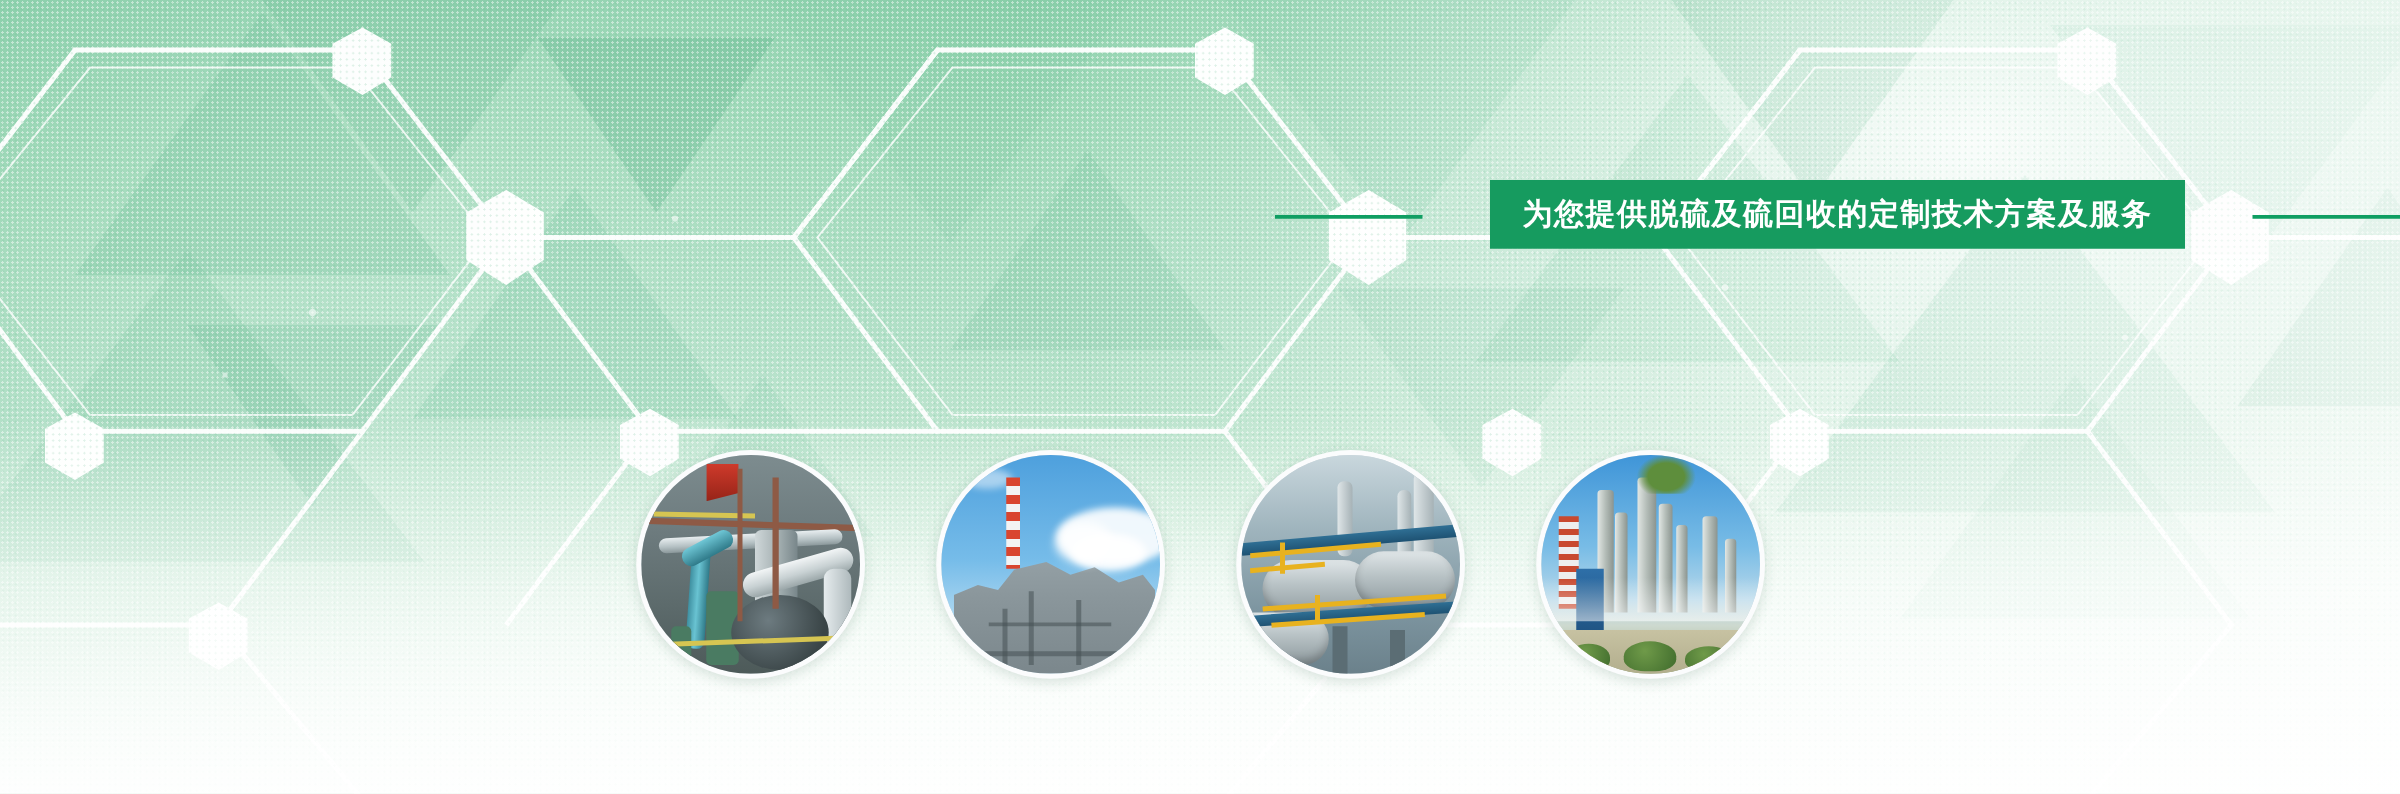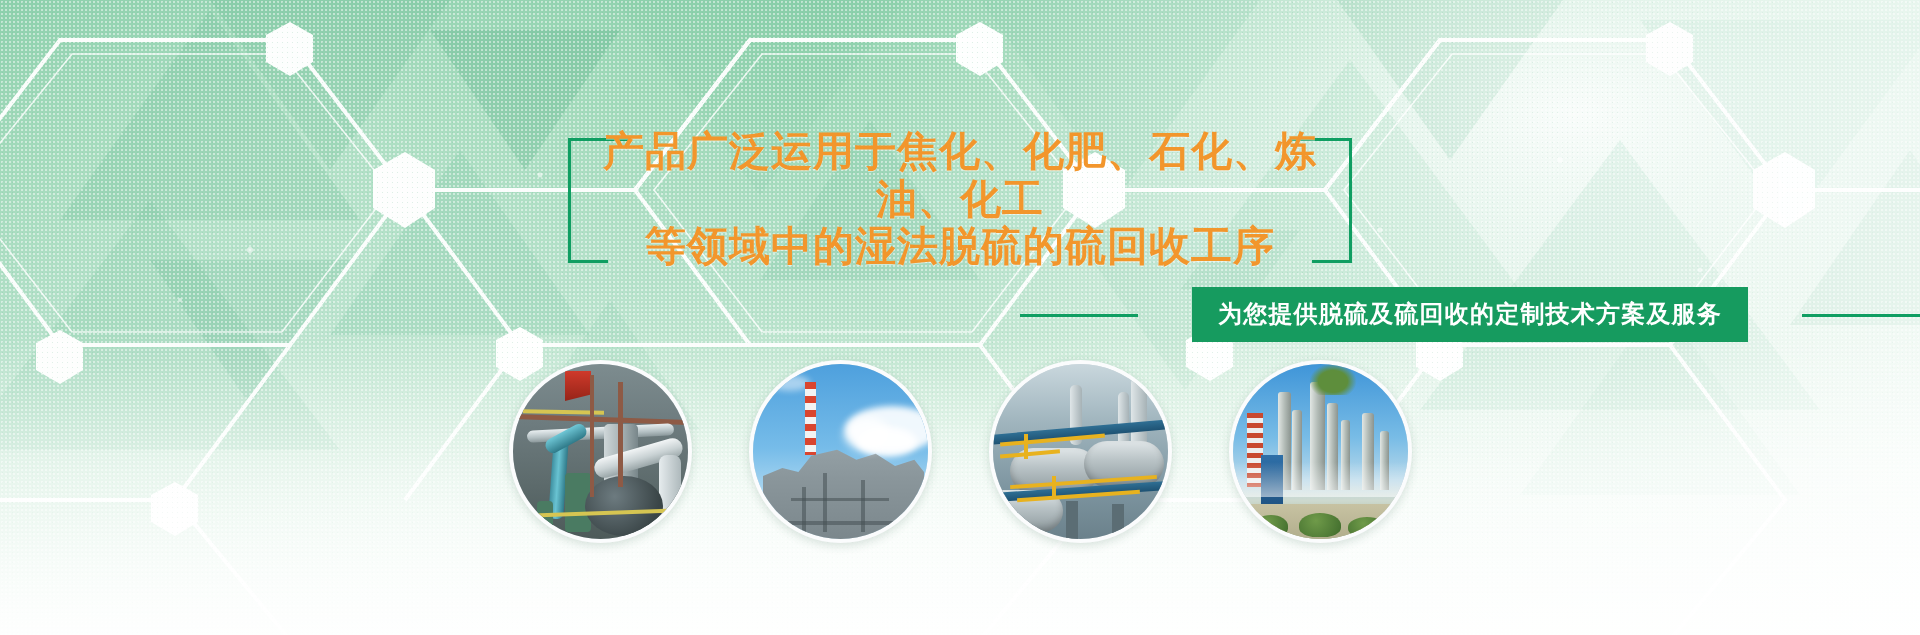--- a/index.html
+++ b/index.html
@@ -350,29 +350,20 @@
     </g>
   </svg>
 
   <div class="dots"></div>
   <div class="dots2"></div>
   <div class="right-fade"></div>
   <div class="bottom-fade"></div>
 
   <div class="headline-wrap">
 
-    <div class="bracket-row">
-      <span class="bracket left"></span>
-      <span class="bracket right"></span>
-
-      <div class="headline">
-        <span class="l1">产品广泛运用于焦化、化肥、石化、炼油、化工</span>
-        <span class="l2">等领域中的湿法脱硫的硫回收工序</span>
-      </div>
-    </div>
 
     <div class="sub-row">
       <span class="sub-rule l"></span>
       <span class="sub-rule r"></span>
       <div class="sub-banner">为您提供脱硫及硫回收的定制技术方案及服务</div>
     </div>
   </div>
 
   <div class="circles">
 

